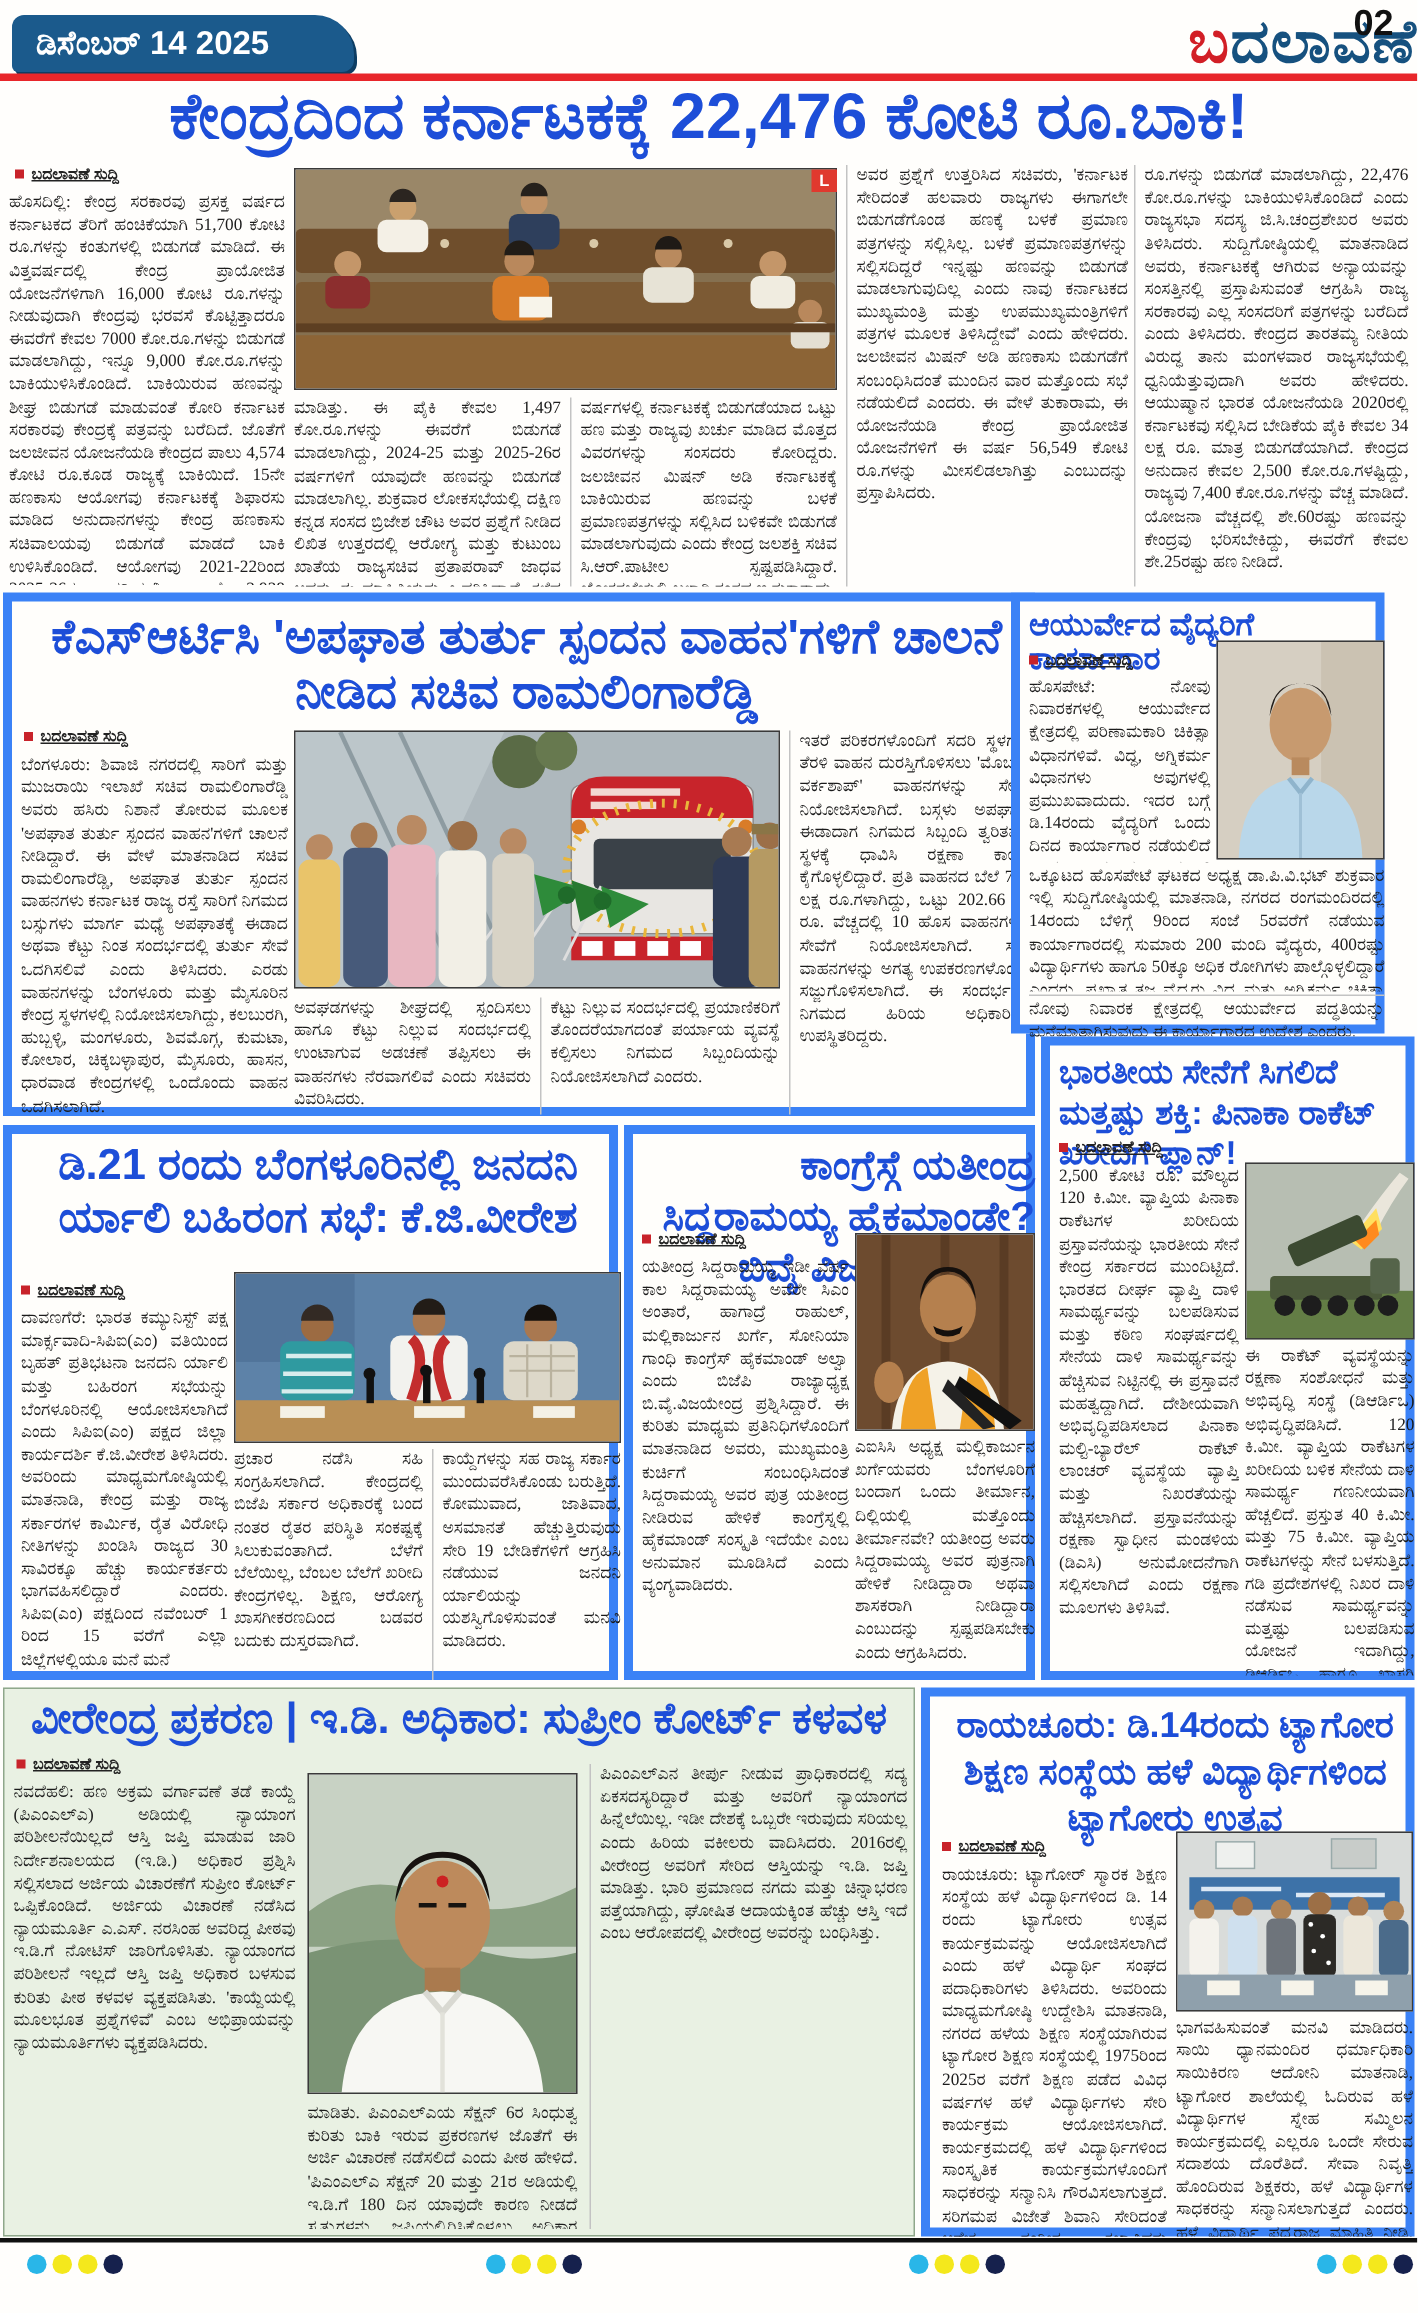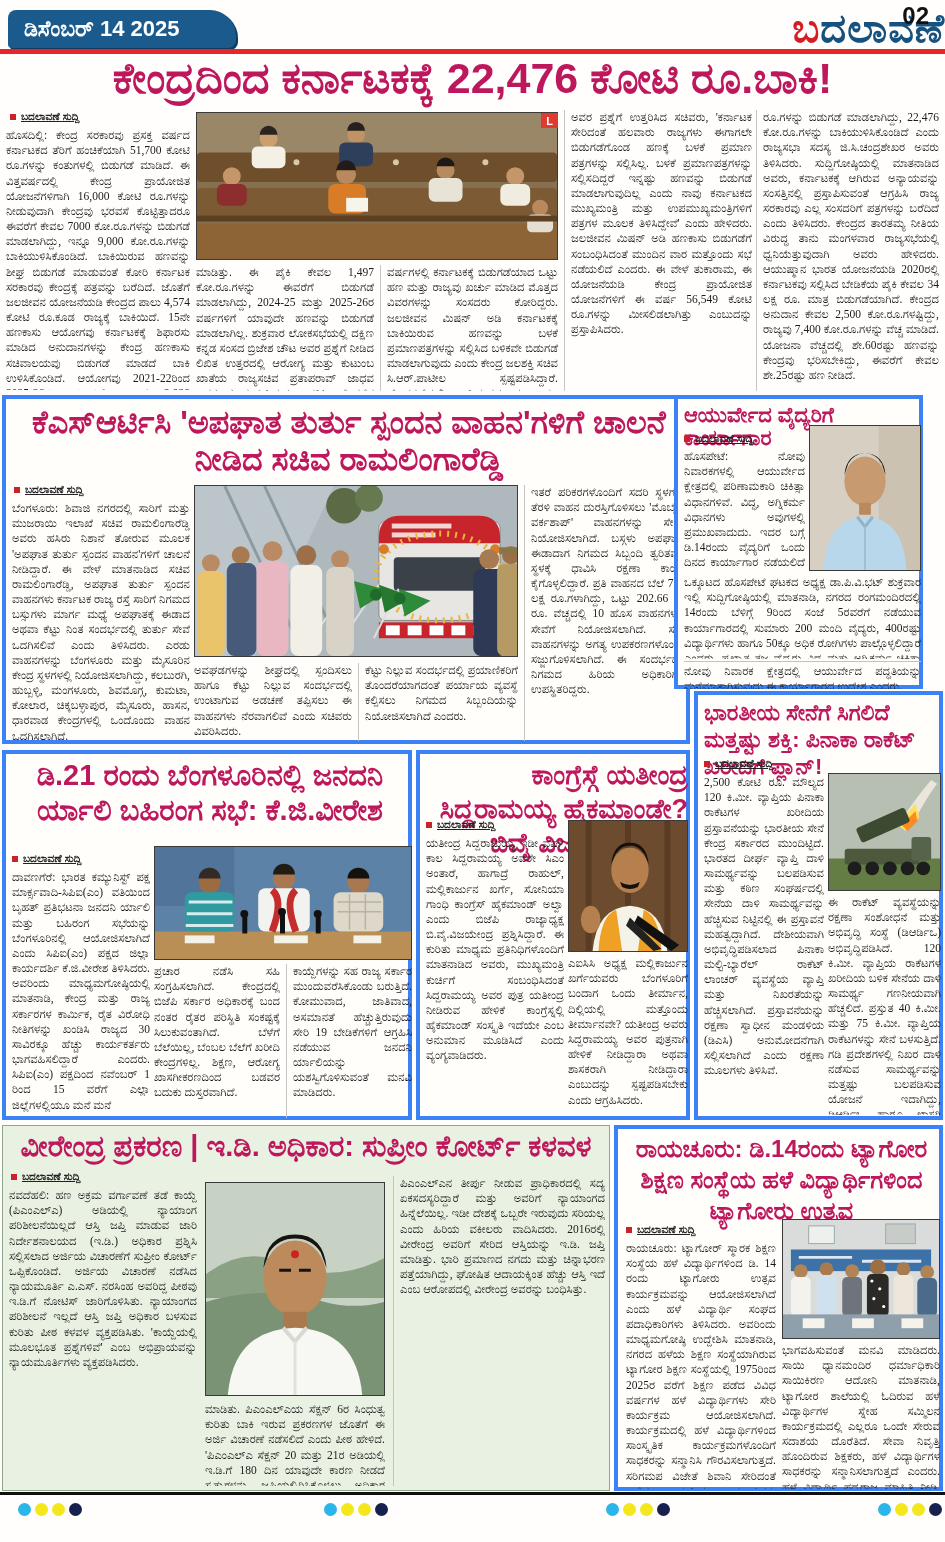--- a/index.html
+++ b/index.html
@@ -22,35 +22,35 @@
     font-family:"Liberation Sans",sans-serif; font-weight:bold; font-size:40px;
     color:#16517f; letter-spacing:1px;
   }
   .masthead .first { color:#d21f26; }
   .pagenum {
     position:absolute; right:16px; top:2px; font-family:"Liberation Sans",sans-serif;
     font-weight:bold; font-size:24px; color:#111;
   }
   .redrule { position:absolute; left:0; top:49px; width:945px; height:5px; background:#e8262a; }
   
-  .hl { font-family:"Liberation Sans",sans-serif; font-weight:bold; color:#be185d; position:absolute; }
+  .hl { font-family:"Liberation Sans",sans-serif; font-weight:bold; color:#1d4ed8; position:absolute; }
   .byline {
     position:absolute; font-family:"Liberation Sans",sans-serif;
     font-size:10.5px; font-weight:bold; color:#222; white-space:nowrap;
   }
   .byline .sq { display:inline-block; width:6px; height:6px; background:#c8232a; margin-right:5px; }
   .byline .bl-text { text-decoration:underline; }
   .bt {
     position:absolute; font-size:11.5px; line-height:1.32; text-align:justify;
     color:#1b1b1b; overflow:hidden;
   }
   .vr { border-left:1px solid #c3c3c3; padding-left:6px; }
   .photo { position:absolute; border:1px solid #3a3a3a; background:#ccc; overflow:hidden; }
   .photo svg { display:block; width:100%; height:100%; }
-  .newsbox { position:absolute; border:4px solid #3b82f6; background:#fffefb; }
+  .newsbox { position:absolute; border:6px solid #3b82f6; background:#fffefb; }
   .greenbox { background:#e9f1e3; border:1px solid #8fa78b; }
   .ltag {
     position:absolute; width:17px; height:15px; background:#e0392e; color:#fff;
     font-family:"Liberation Sans",sans-serif; font-weight:bold; font-size:11px;
     display:flex; align-items:center; justify-content:center;
   }
   
   .footrule { position:absolute; left:0; top:1492px; width:945px; height:3px; background:#101010; }
   .dotgroup { position:absolute; top:1503px; display:flex; gap:4px; }
   .dot { width:13px; height:13px; border-radius:50%; }

